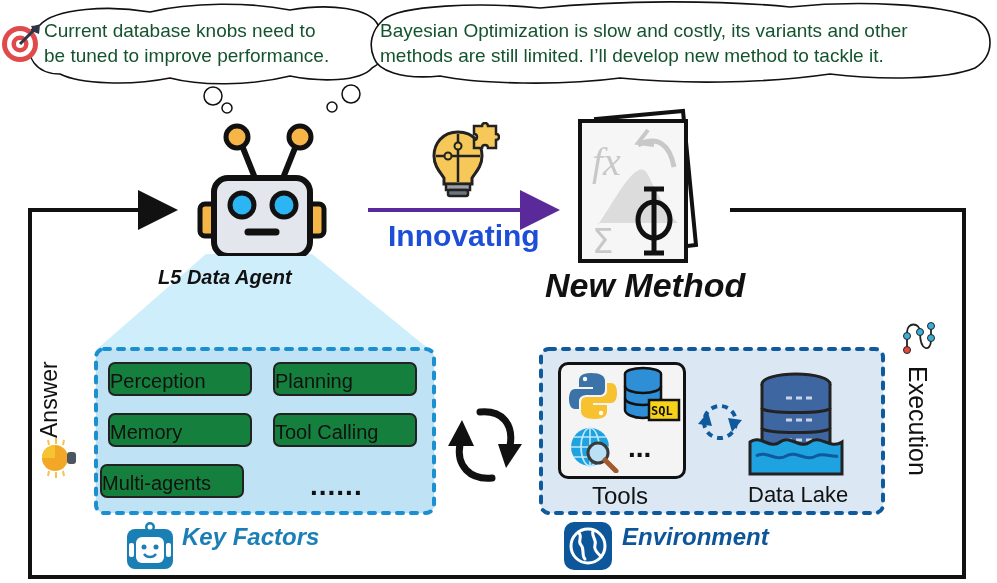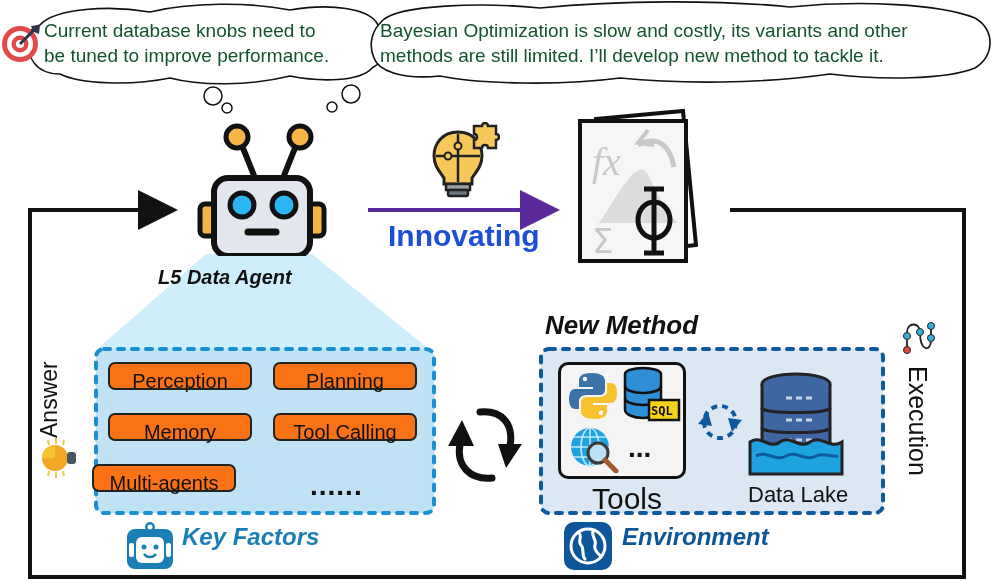--- a/index.html
+++ b/index.html
@@ -2,29 +2,29 @@
 <html><head>
 <meta charset="utf-8">
 <style>
   html, body { margin:0; padding:0; background:#ffffff; }
   body { width:997px; height:583px; position:relative; overflow:hidden; font-family:"Liberation Sans", sans-serif; }
   .abs { position:absolute; }
   svg.layer { position:absolute; left:0; top:0; }
   .bubble-text { position:absolute; font-size:19px; line-height:25px; color:#14532d; white-space:nowrap; }
   .bold-ital { font-weight:bold; font-style:italic; }
   .agent-title { left:158px; top:266px; font-size:20px; color:#111; }
-  .method-title { left:545px; top:266px; font-size:26px; color:#111;margin-top:44px; }
+  .method-title { left:545px; top:266px; font-size:34px; color:#111; }
   .innovating { left:388px; top:219px; font-size:30px; font-weight:bold; color:#1d4ed8; }
-  .factor { position:absolute; width:144px; height:28px; border:2px solid #222; border-radius:7px; background:#f97316; box-sizing:border-box; font-size:20px; text-align:center; line-height:34px; color:#111; }
+  .factor { position:absolute; width:144px; height:34px; border:2px solid #222; border-radius:7px; background:#15803d; box-sizing:border-box; font-size:20px; line-height:34px; color:#111; }
   .dots-more { position:absolute; left:310px; top:470px; font-size:28px; letter-spacing:1px; color:#111; font-weight:bold; }
   .section-label { position:absolute; font-size:24px; }
   .key-label { left:182px; top:523px; color:#1a7fb5; }
   .env-label { left:622px; top:523px; color:#0d569a; }
   .side-label { position:absolute; font-size:23px; color:#111; white-space:nowrap; }
-  .tools-label { left:592px; top:482px; font-size:30px; color:#111; }
+  .tools-label { left:592px; top:482px; font-size:24px; color:#111; }
   .lake-label { left:748px; top:482px; font-size:22px; color:#111; }
 </style>
 </head>
 <body>
 
 <svg class="layer" width="997" height="583" viewBox="0 0 997 583">
   <defs>
     <marker id="arrBlack" markerWidth="10" markerHeight="10" refX="8" refY="5" orient="auto">
       <path d="M0,0 L10,5 L0,10 z" fill="#111"></path>
     </marker>
@@ -138,21 +138,21 @@
   <circle cx="33" cy="8" r="3.5" fill="#3aaed8" stroke="#222" stroke-width="1"></circle>
   <circle cx="33" cy="20" r="3.5" fill="#3aaed8" stroke="#222" stroke-width="1"></circle>
   <circle cx="9" cy="32" r="3.5" fill="#e24a3f" stroke="#222" stroke-width="1"></circle>
 </svg>
 <div class="side-label" style="left:932px;top:366px;transform:rotate(90deg);transform-origin:0 0;font-size:25px;">Execution</div>
 
 <div class="factor" style="left:108px;top:362px">Perception</div>
 <div class="factor" style="left:273px;top:362px">Planning</div>
 <div class="factor" style="left:108px;top:413px">Memory</div>
 <div class="factor" style="left:273px;top:413px">Tool Calling</div>
-<div class="factor" style="left:92px;top:464px">Multi-agents</div>
+<div class="factor" style="left:100px;top:464px">Multi-agents</div>
 <div class="dots-more">......</div>
 
 <svg class="abs" style="left:125px;top:521px" width="50" height="50" viewBox="0 0 50 50">
   <rect x="2" y="8" width="46" height="40" rx="8" fill="#1a7fb5"></rect>
   <circle cx="25" cy="6" r="5" fill="#1a7fb5"></circle>
   <circle cx="25" cy="6" r="2.5" fill="#fff"></circle>
   <rect x="11" y="16" width="28" height="26" rx="6" fill="#fff"></rect>
   <rect x="4" y="22" width="5" height="14" rx="2" fill="#fff"></rect>
   <rect x="41" y="22" width="5" height="14" rx="2" fill="#fff"></rect>
   <circle cx="19" cy="26" r="2.5" fill="#1a7fb5"></circle>

